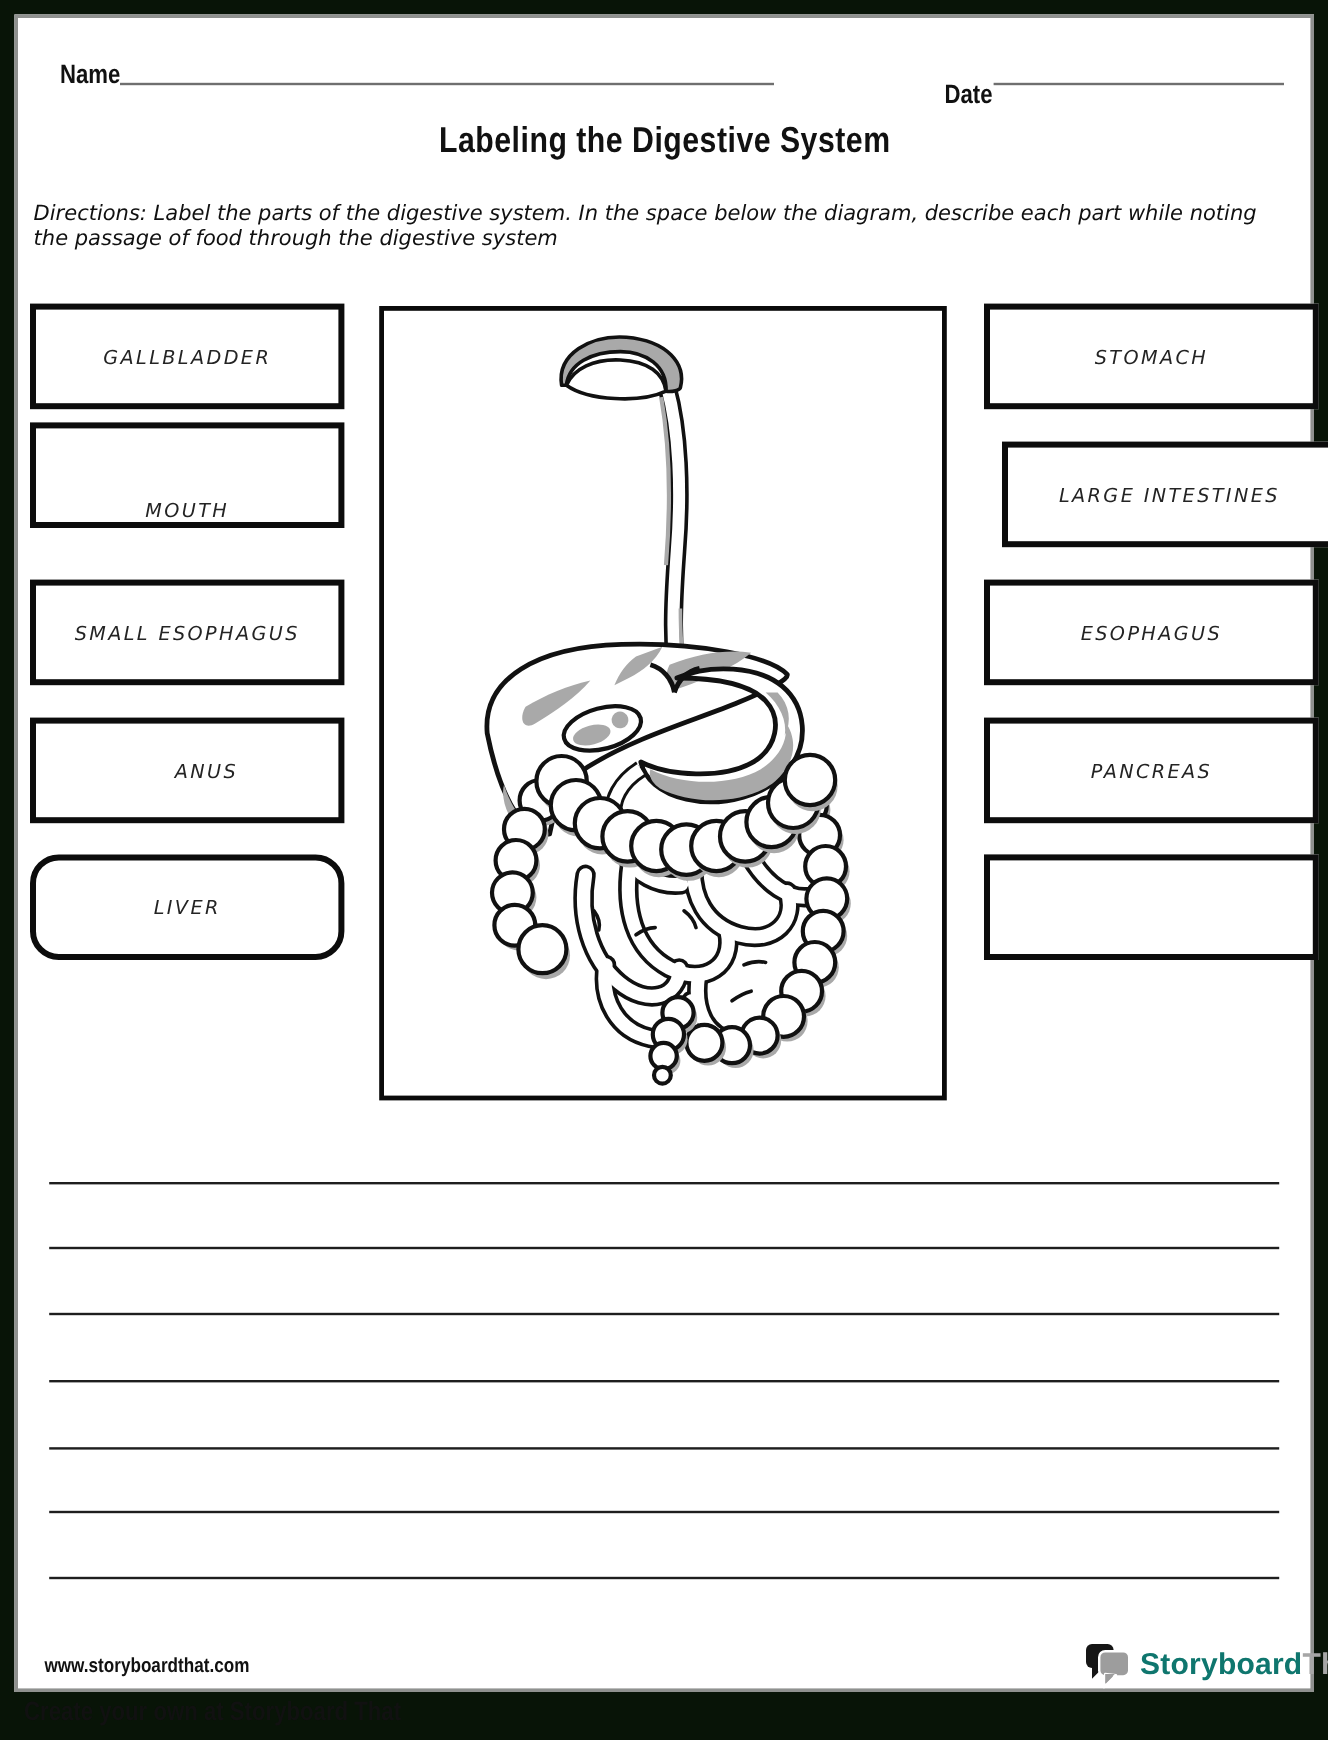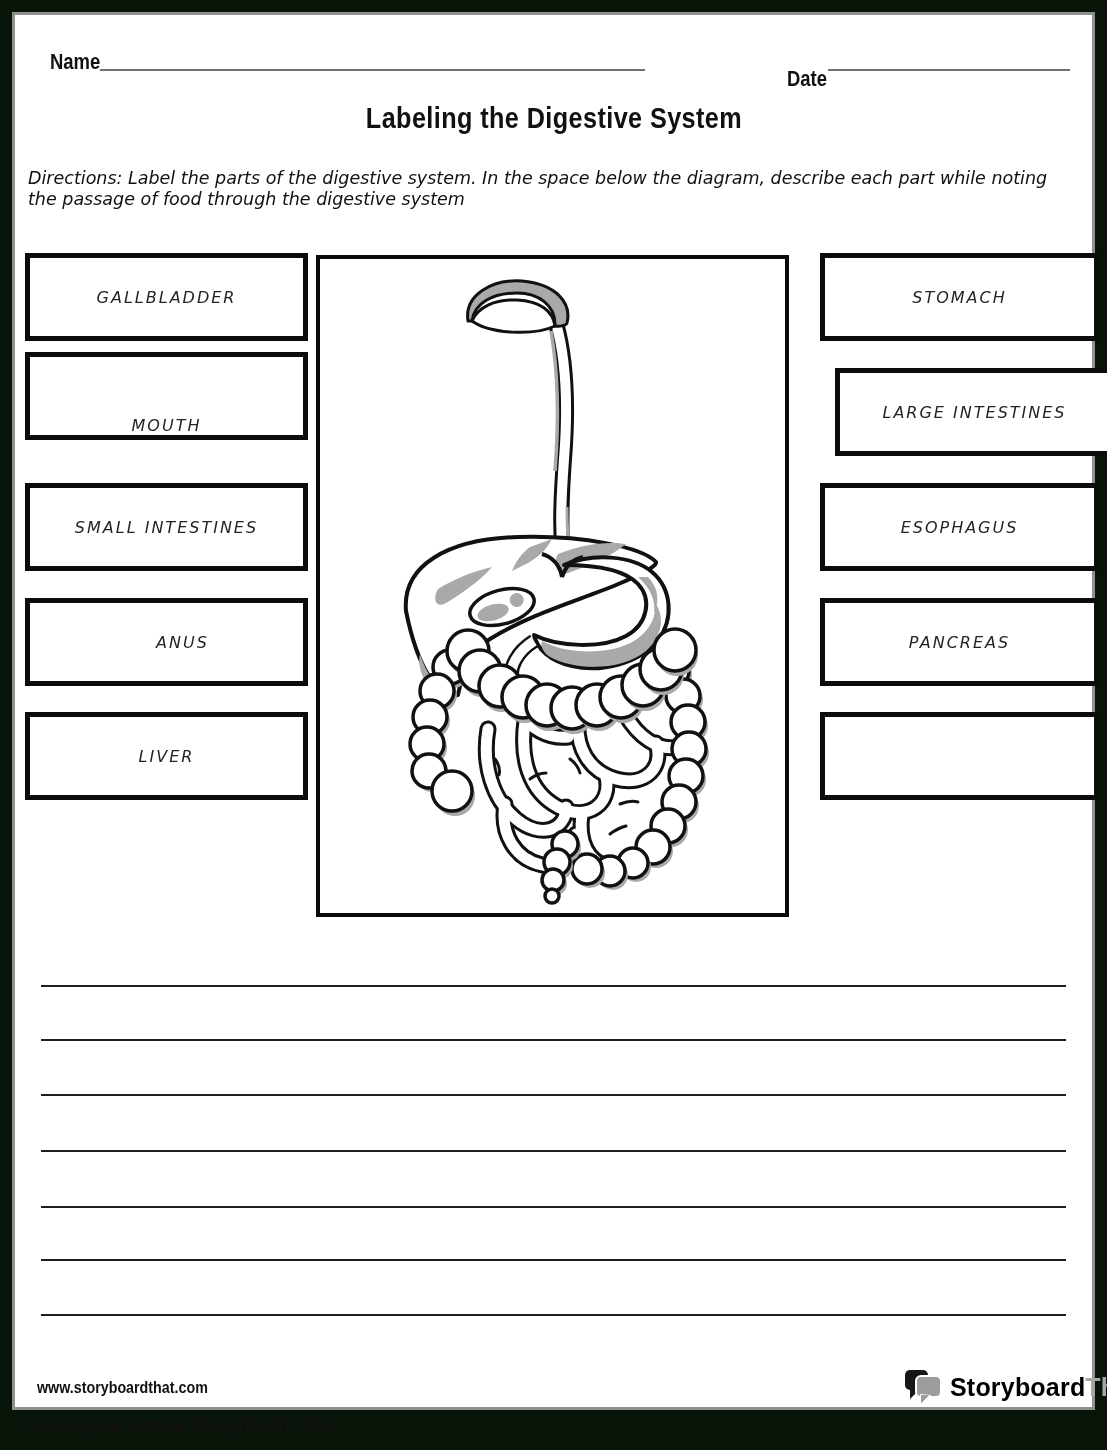--- a/index.html
+++ b/index.html
@@ -18,39 +18,39 @@
   .hdr-label{position:absolute;font-size:22px;}
   .hdr-line{position:absolute;border-top:2px solid #6f6f6f;height:0;}
   .title-wrap{position:absolute;left:0;top:86px;width:100%;text-align:center;}
   .title-wrap .cond{transform-origin:50% 50%;font-size:30px;letter-spacing:.5px;}
   .directions{
     position:absolute;left:13px;top:153px;width:1052px;
     font-style:italic;font-weight:normal;font-size:17.5px;line-height:1.22;color:#101010;
     font-family:"DejaVu Sans", sans-serif;
   }
   .wb-box{
-    position:absolute;width:283px;height:88px;box-sizing:border-box;
+    position:absolute;width:262px;height:88px;box-sizing:border-box;
     border:5px solid #0c0c0c;background:#fff;
     display:flex;align-items:center;justify-content:center;
   }
   .wb-box.right{width:279px;}
   .wb-label{
     font-style:italic;font-size:16px;letter-spacing:2px;color:#242424;
     font-family:"DejaVu Sans", sans-serif;text-align:center;
   }
   .diagram-frame{
     position:absolute;left:301px;top:240px;width:473px;height:662px;
     box-sizing:border-box;border:4px solid #0a0a0a;background:#fff;
   }
   .wline{position:absolute;left:26px;width:1025px;height:0;border-top:2px solid #1e1e1e;}
   .site-text{position:absolute;left:22px;top:1363px;font-size:17px;}
   .logo{position:absolute;left:888px;top:1350px;display:flex;align-items:center;}
   .logo-text{font-size:25px;font-weight:bold;letter-spacing:.2px;margin-left:5px;
     font-family:"Liberation Sans", sans-serif;}
-  .logo-primary{color:#000000;}
+  .logo-primary{color:#0f766e;}
   .logo-secondary{color:#a6a6a6;}
   .tagline{position:absolute;left:20px;top:1413px;font-size:22px;color:#000;}
   svg .ink{stroke:#111;fill:none;}
 </style>
 </head>
 <body>
 
 <div class="paper">
 
   <div class="hdr-label" style="left:35px;top:34px;">
@@ -69,26 +69,26 @@
 
   <div class="directions">Directions: Label the parts of the digestive system. In the space below the diagram, describe each part while noting the passage of food through the digestive system</div>
 
   <div class="wb-box" style="left:10px;top:238px;">
     <span class="wb-label">GALLBLADDER</span>
   </div>
   <div class="wb-box" style="left:10px;top:337px;align-items:flex-end;">
     <span class="wb-label">MOUTH</span>
   </div>
   <div class="wb-box" style="left:10px;top:468px;">
-    <span class="wb-label">SMALL INTESTINES</span>
+    <span class="wb-label">SMALL ESOPHAGUS</span>
   </div>
   <div class="wb-box" style="left:10px;top:583px;padding-left:32px;">
     <span class="wb-label">ANUS</span>
   </div>
-  <div class="wb-box" style="left:10px;top:697px;">
+  <div class="wb-box" style="left:10px;top:697px;border-radius:24px;">
     <span class="wb-label">LIVER</span>
   </div>
 
   <div class="wb-box right" style="left:805px;top:238px;">
     <span class="wb-label">STOMACH</span>
   </div>
   <div class="wb-box right" style="left:820px;top:353px;">
     <span class="wb-label">LARGE INTESTINES</span>
   </div>
   <div class="wb-box right" style="left:805px;top:468px;">

